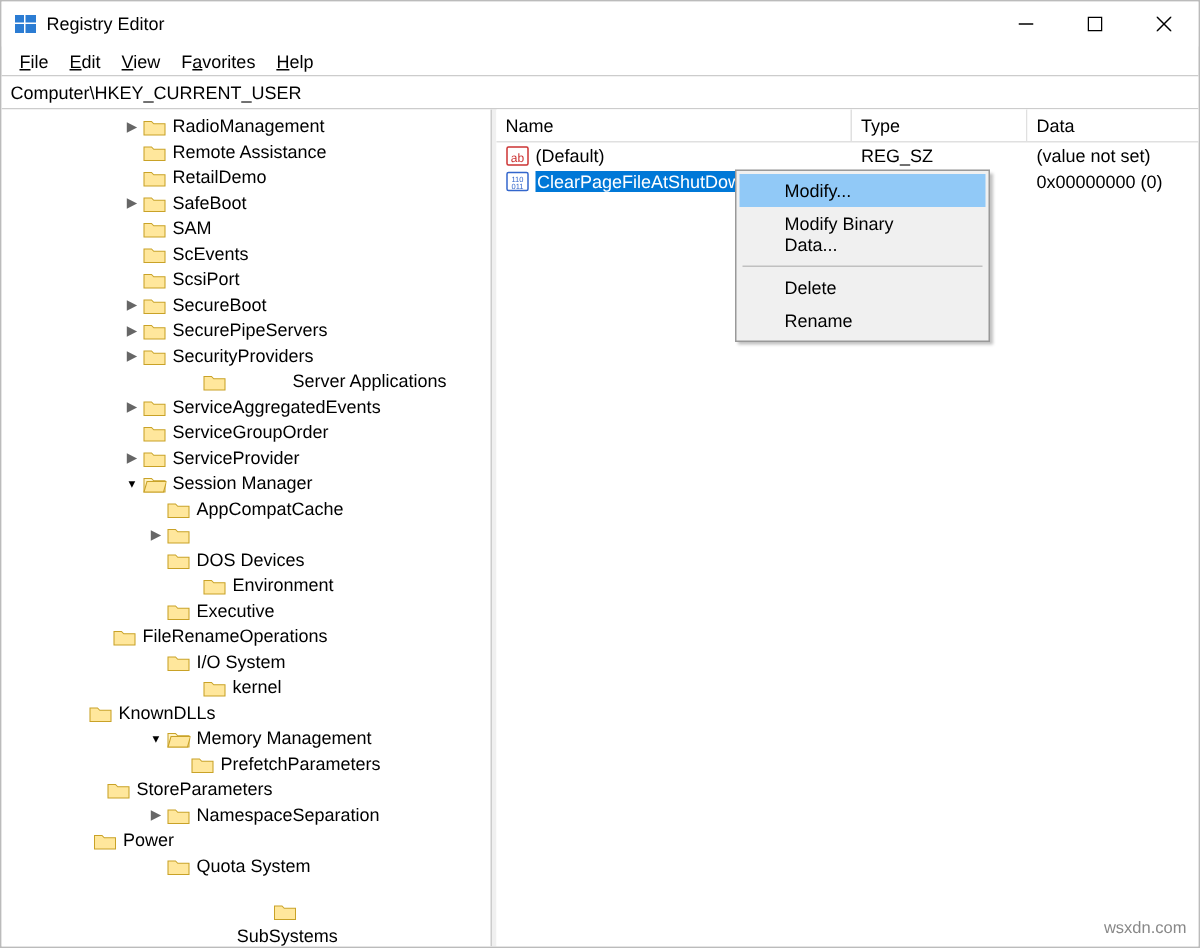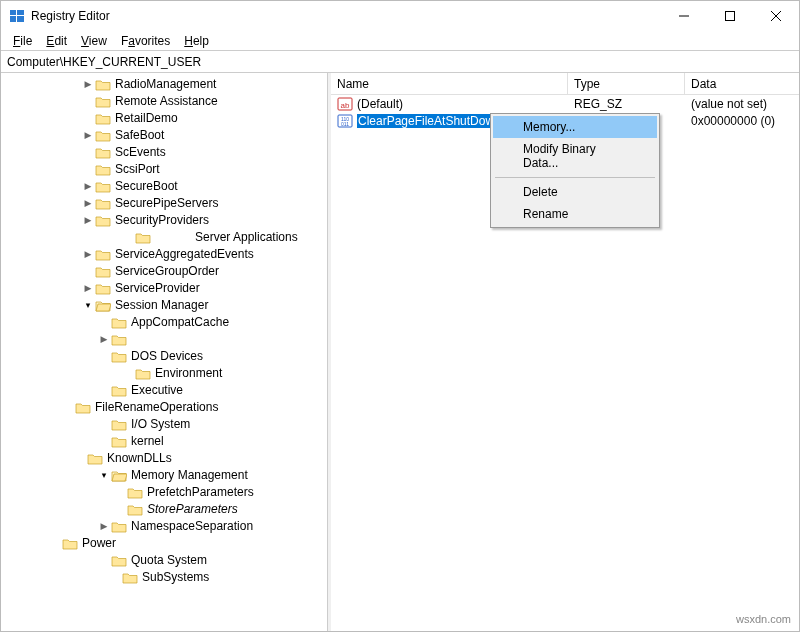--- a/index.html
+++ b/index.html
@@ -131,20 +131,27 @@
           <svg class="folder-icon" viewBox="0 0 16 16">
             <use href="#folder-closed"></use>
           </svg>
           <span class="tree-label">SafeBoot</span>
         </div>
         <div class="tree-row" style="padding-left: 80px;">
           <span class="exp"></span>
           <svg class="folder-icon" viewBox="0 0 16 16">
             <use href="#folder-closed"></use>
           </svg>
+          <span class="tree-label">SAM</span>
+        </div>
+        <div class="tree-row" style="padding-left: 80px;">
+          <span class="exp"></span>
+          <svg class="folder-icon" viewBox="0 0 16 16">
+            <use href="#folder-closed"></use>
+          </svg>
           <span class="tree-label">ScEvents</span>
         </div>
         <div class="tree-row" style="padding-left: 80px;">
           <span class="exp"></span>
           <svg class="folder-icon" viewBox="0 0 16 16">
             <use href="#folder-closed"></use>
           </svg>
           <span class="tree-label">ScsiPort</span>
         </div>
         <div class="tree-row" style="padding-left: 80px;">
@@ -246,28 +253,28 @@
           </svg>
           <span class="tree-label">FileRenameOperations</span>
         </div>
         <div class="tree-row" style="padding-left: 96px;">
           <span class="exp"></span>
           <svg class="folder-icon" viewBox="0 0 16 16">
             <use href="#folder-closed"></use>
           </svg>
           <span class="tree-label">I/O System</span>
         </div>
-        <div class="tree-row" style="padding-left: 96px;">
+        <div class="tree-row" style="padding-left: 120px;">
           <span class="exp"></span>
           <svg class="folder-icon" viewBox="0 0 16 16">
             <use href="#folder-closed"></use>
           </svg>
           <span class="tree-label">kernel</span>
         </div>
-        <div class="tree-row" style="padding-left: 72px;">
+        <div class="tree-row" style="padding-left: 44px;">
           <span class="exp"></span>
           <svg class="folder-icon" viewBox="0 0 16 16">
             <use href="#folder-closed"></use>
           </svg>
           <span class="tree-label">KnownDLLs</span>
         </div>
         <div class="tree-row" style="padding-left: 96px;">
           <span class="exp">
             <span style="color:#000">▾</span>
           </span>
@@ -276,21 +283,21 @@
           </svg>
           <span class="tree-label">Memory Management</span>
         </div>
         <div class="tree-row" style="padding-left: 112px;">
           <span class="exp"></span>
           <svg class="folder-icon" viewBox="0 0 16 16">
             <use href="#folder-closed"></use>
           </svg>
           <span class="tree-label">PrefetchParameters</span>
         </div>
-        <div class="tree-row" style="padding-left: 112px; font-style: italic;">
+        <div class="tree-row" style="padding-left: 56px;">
           <span class="exp"></span>
           <svg class="folder-icon" viewBox="0 0 16 16">
             <use href="#folder-closed"></use>
           </svg>
           <span class="tree-label">StoreParameters</span>
         </div>
         <div class="tree-row" style="padding-left: 96px;">
           <span class="exp">▶</span>
           <svg class="folder-icon" viewBox="0 0 16 16">
             <use href="#folder-closed"></use>
@@ -304,21 +311,21 @@
           </svg>
           <span class="tree-label">Power</span>
         </div>
         <div class="tree-row" style="padding-left: 96px;">
           <span class="exp"></span>
           <svg class="folder-icon" viewBox="0 0 16 16">
             <use href="#folder-closed"></use>
           </svg>
           <span class="tree-label">Quota System</span>
         </div>
-        <div class="tree-row" style="padding-left: 107px;">
+        <div class="tree-row" style="padding-left: 59px; flex-direction: column;">
           <span class="exp"></span>
           <svg class="folder-icon" viewBox="0 0 16 16">
             <use href="#folder-closed"></use>
           </svg>
           <span class="tree-label">SubSystems</span>
         </div>
       </div>
   </div>
   <div class="splitter"></div>
   <div class="values-pane">
@@ -344,21 +351,21 @@
               <use href="#val-binary"></use>
             </svg>
             <span class="val-label">ClearPageFileAtShutDown</span>
           </div>
           <div class="vcell type">REG_DWORD</div>
           <div class="vcell data">0x00000000 (0)</div>
         </div>
       </div>
 
     <div class="ctxmenu" style="left:159px; top:40px;">
-      <div class="ctx-item hover">Memory...</div>
+      <div class="ctx-item hover">Modify...</div>
       <div class="ctx-item">Modify Binary Data...</div>
       <div class="ctx-sep"></div>
       <div class="ctx-item">Delete</div>
       <div class="ctx-item">Rename</div>
     </div>
   </div>
 </div>
 
 <div class="watermark">wsxdn.com</div>
 

